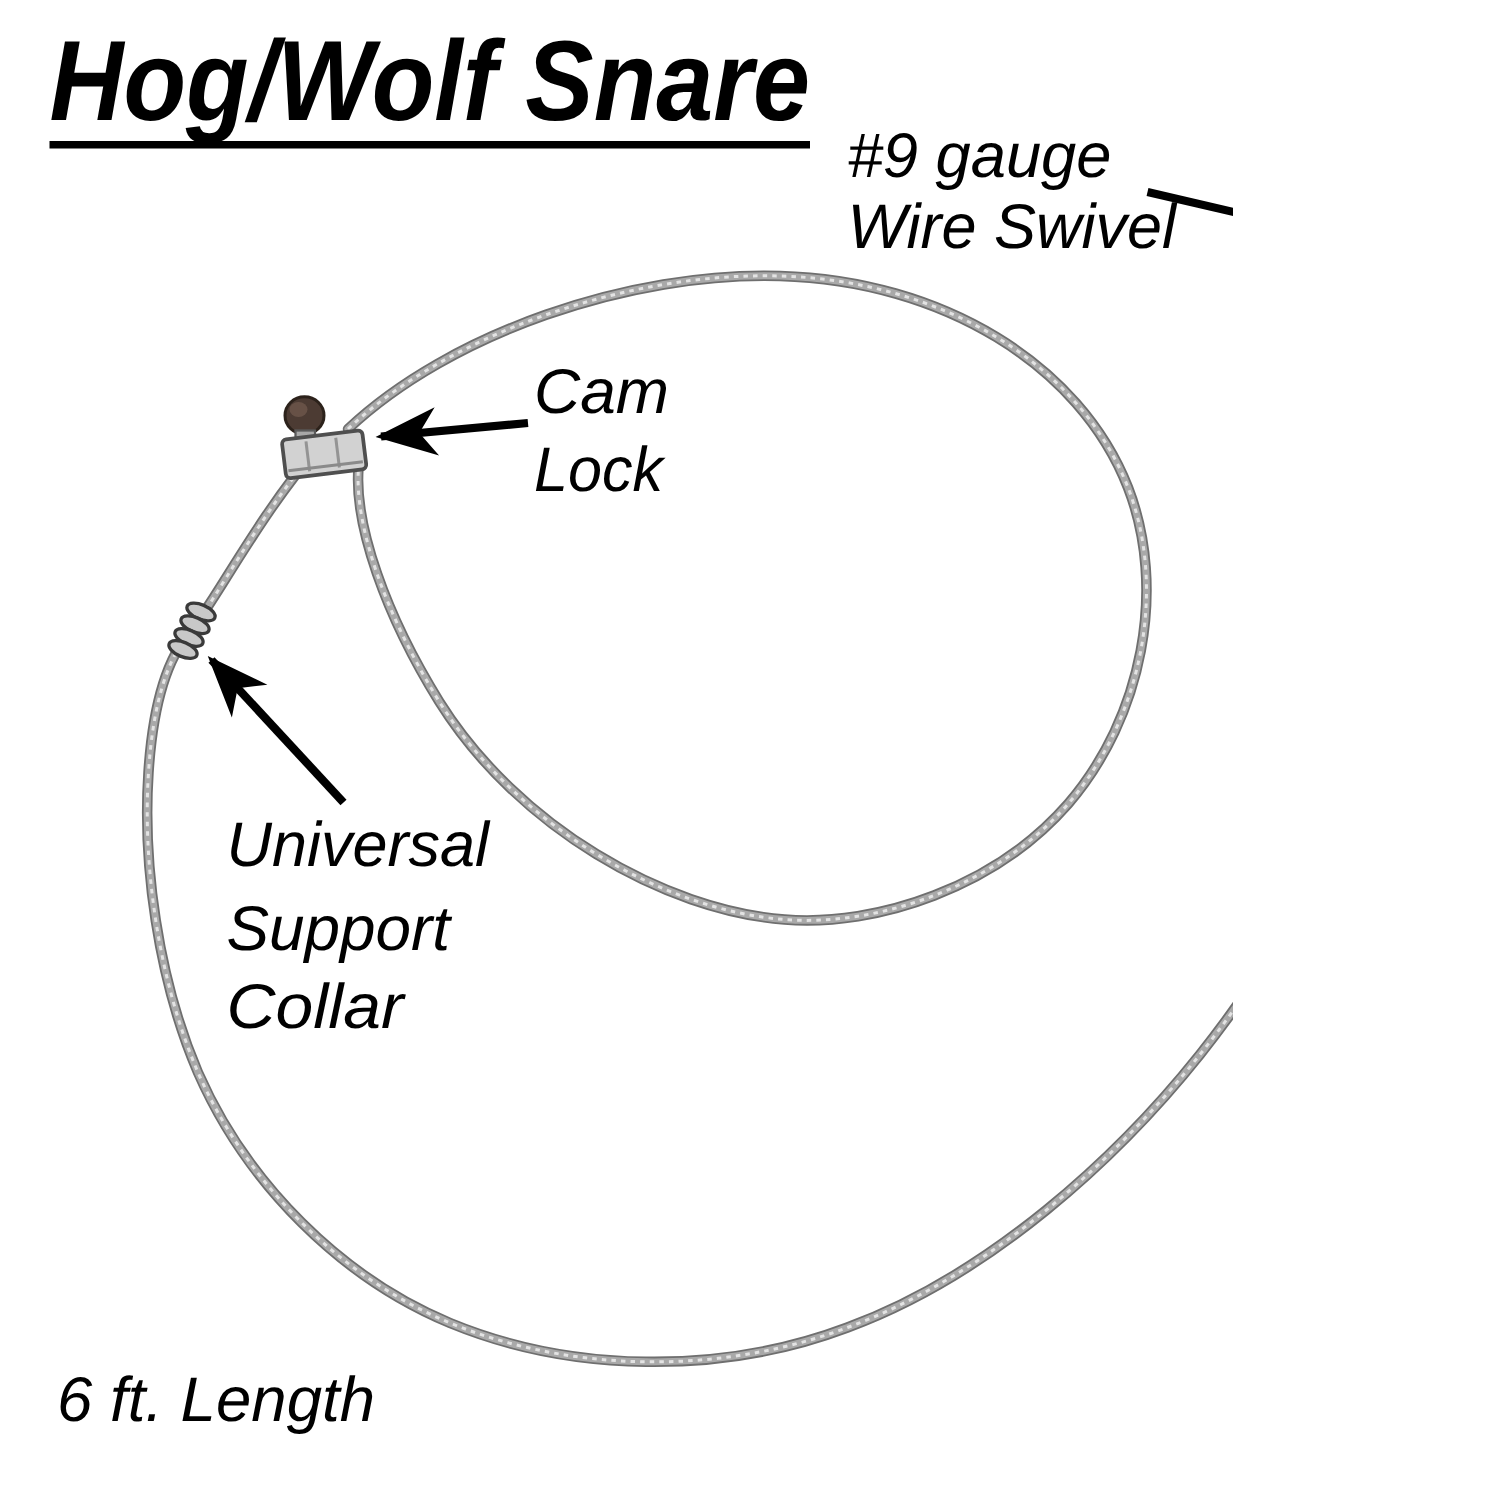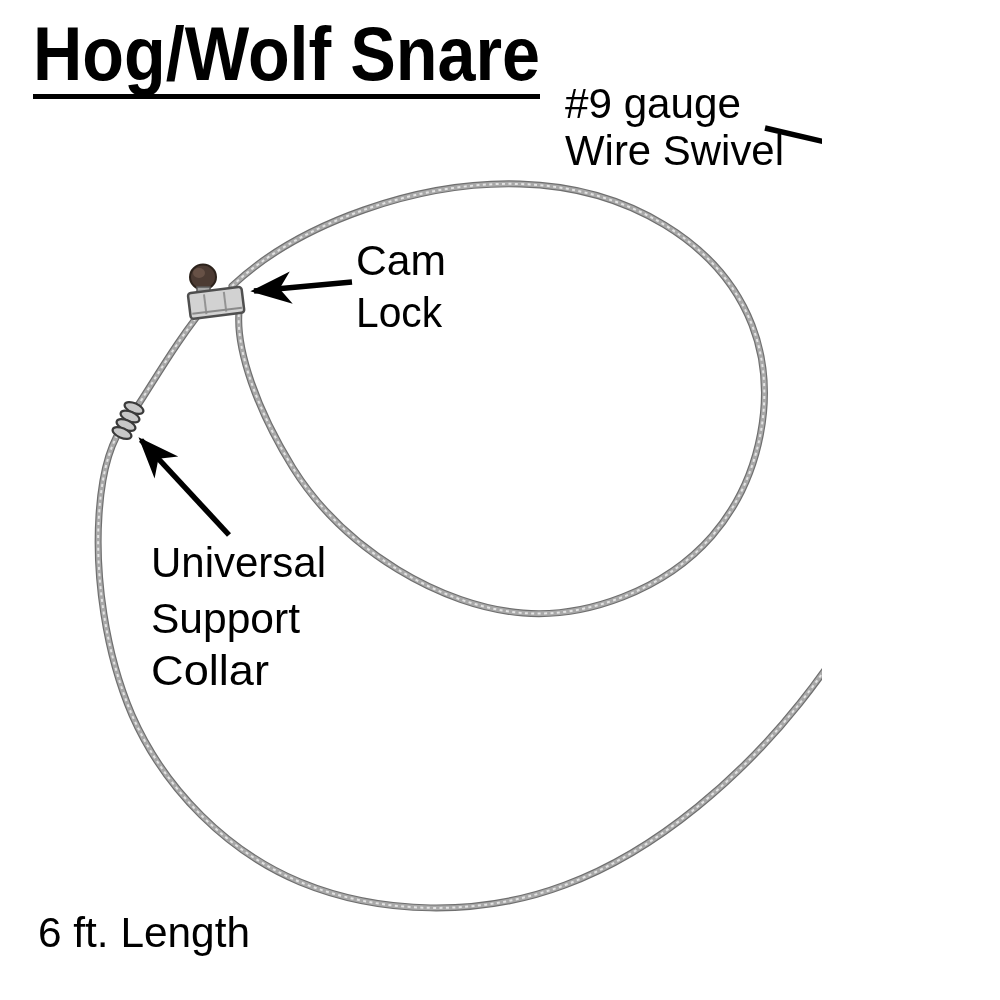--- a/index.html
+++ b/index.html
@@ -1,16 +1,16 @@
 <!DOCTYPE html>
 <html><head>
 <meta charset="utf-8">
 <style>
   html,body{margin:0;padding:0;background:#ffffff;}
-  .stage{position:relative;width:822px;height:1000px;background:#ffffff;overflow:hidden;}
+  .stage{position:relative;width:822px;height:1000px;background:#ffffff;overflow:hidden;font-style:italic;}
   svg{display:block;}
   .cable-outline{fill:none;stroke:#6f6f6f;stroke-width:7;stroke-linecap:round;}
   .cable-body{fill:none;stroke:#a9a9a9;stroke-width:4.6;stroke-linecap:round;}
   .cable-sheen{fill:none;stroke:#e3e3e3;stroke-width:2;stroke-dasharray:3 3.4;}
   .arrow-line{stroke:#000000;stroke-width:5.5;fill:none;}
   .label{font-family:"Liberation Sans","DejaVu Sans",sans-serif;font-size:42px;fill:#000000;}
   .title-text{font-family:"Liberation Sans","DejaVu Sans",sans-serif;font-size:76px;font-weight:bold;fill:#000000;}
   .hw-fill{fill:#cbcbcb;stroke:#474747;stroke-width:2;}
 </style>
 </head>

